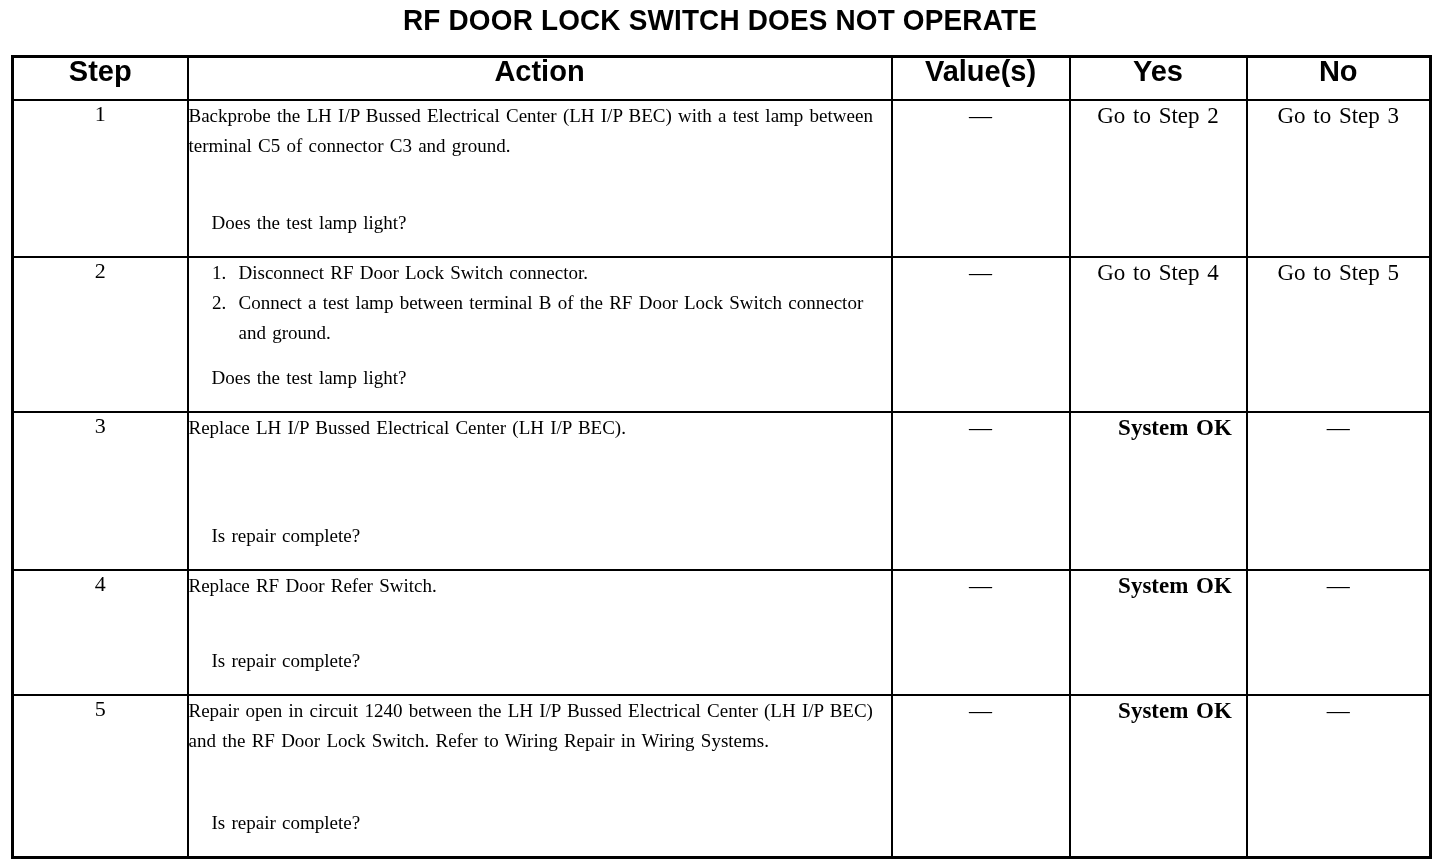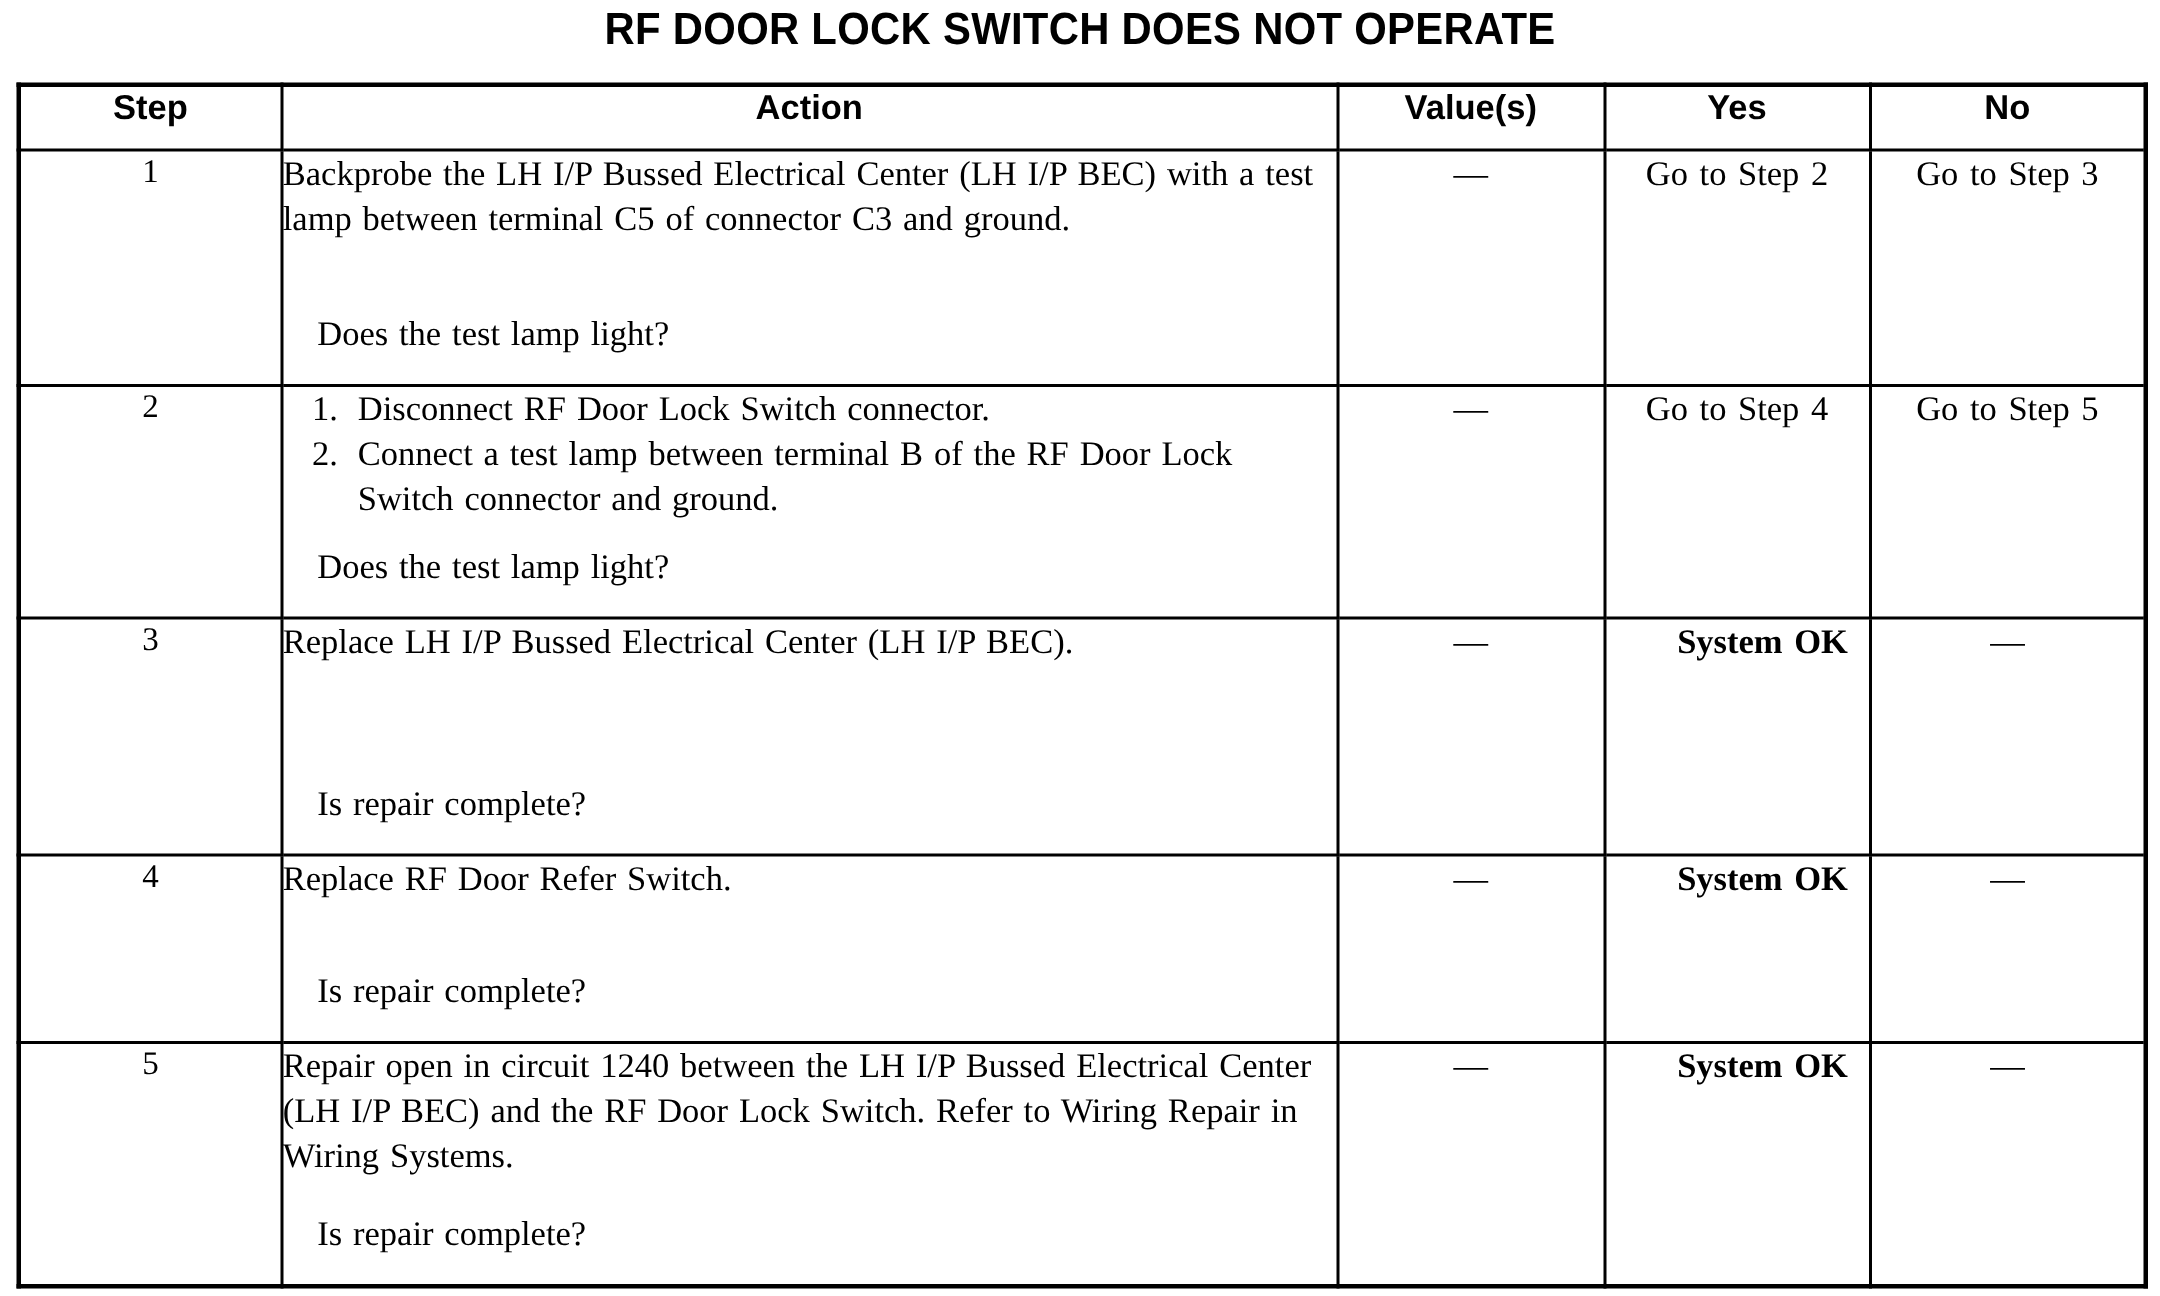--- a/index.html
+++ b/index.html
@@ -67,34 +67,34 @@
   col.c-yes   { width: 177px; }
   col.c-no    { width: 184px; }
 
   
   thead th {
     height: 43px;
     text-align: center;
     vertical-align: middle;
     font-family: "Liberation Sans Narrow", "Liberation Sans", sans-serif;
     font-weight: bold;
-    font-size: 23px;
+    font-size: 29px;
     line-height: 26px;
     border-bottom-width: 3px;
   }
 
   
   .cell-step {
     text-align: center;
     font-size: 22px;
     line-height: 26px;
     padding-top: 9px;
   }
   .cell-action {
-    font-size: 23px;
+    font-size: 19px;
     line-height: 30px;
     padding: 7px 10px 6px 11px;
     word-spacing: 1.5px;
   }
   .cell-value,
   .cell-yes,
   .cell-no {
     text-align: center;
     font-size: 23px;
     line-height: 29px;

